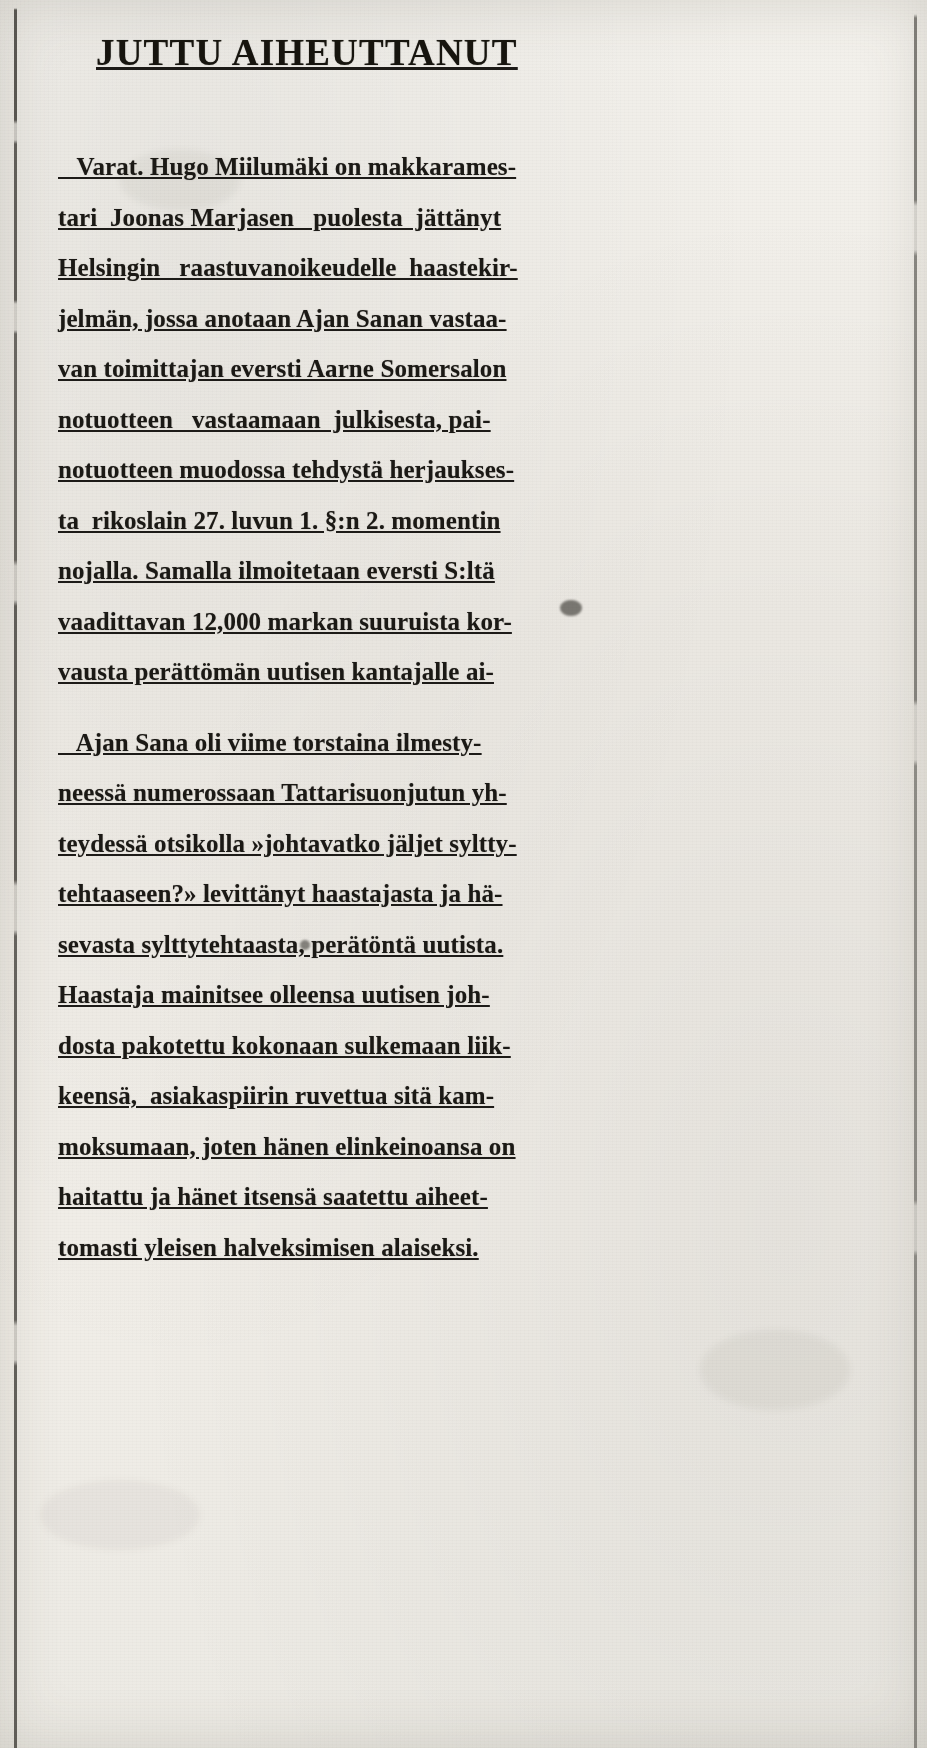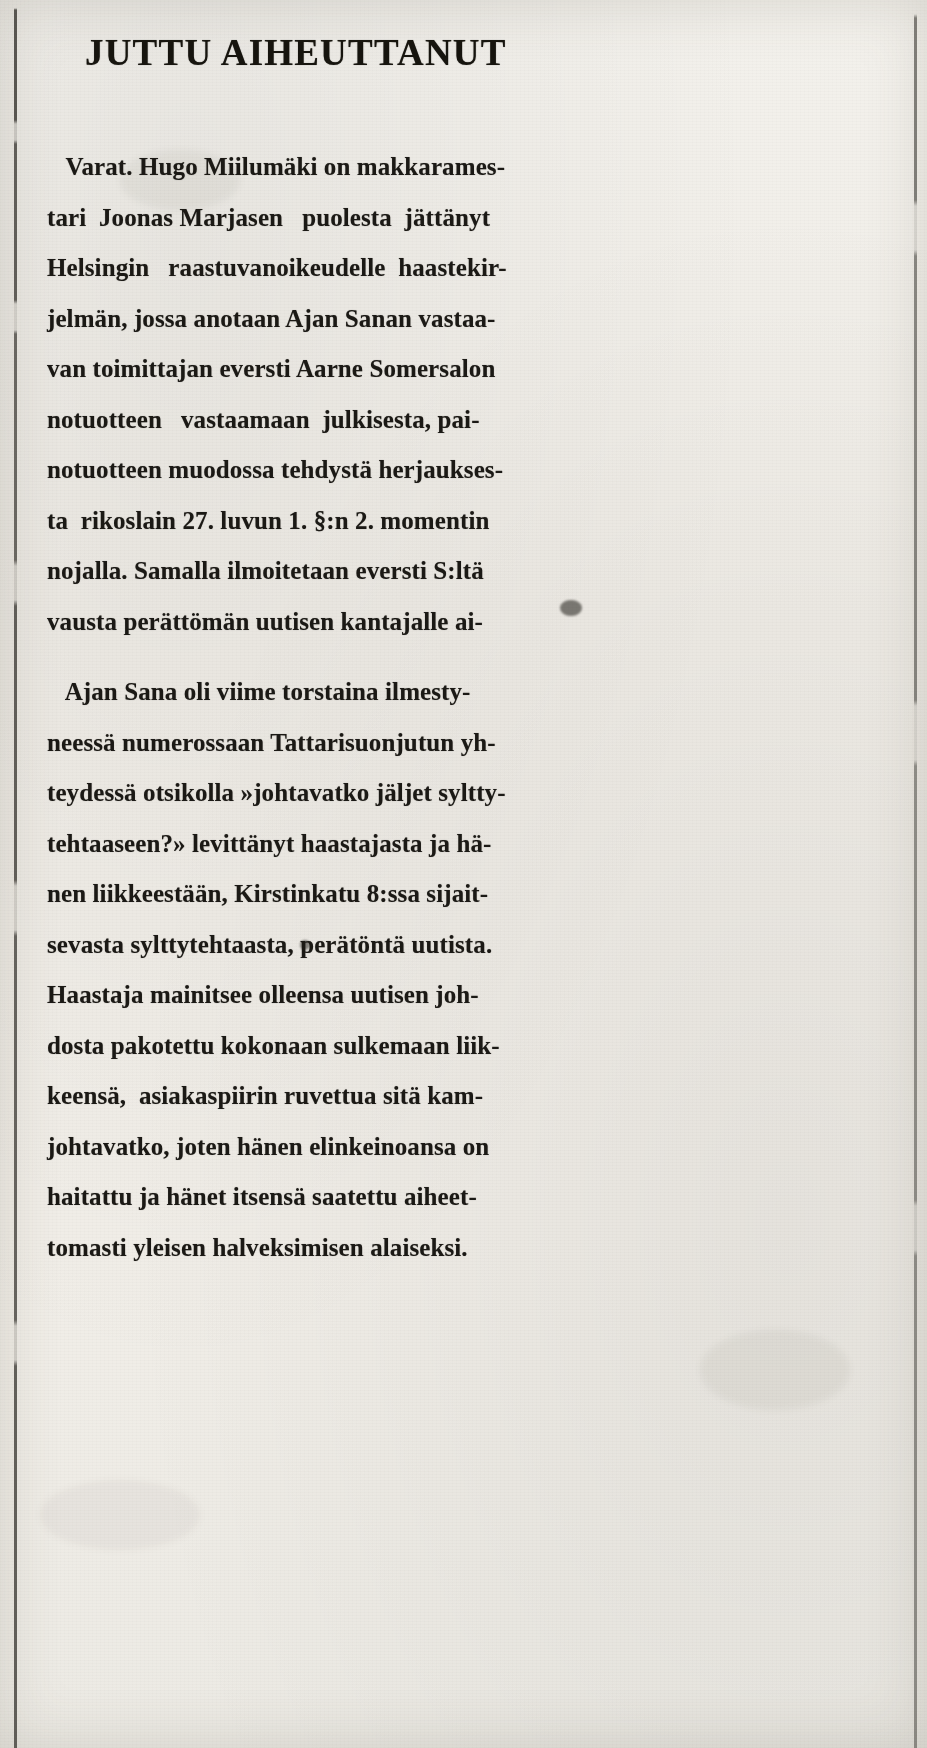--- a/index.html
+++ b/index.html
@@ -70,25 +70,26 @@
       rgba(40,38,34,0.1) 206px, rgba(40,38,34,0.1) 250px,
       rgba(40,38,34,0.5) 256px, rgba(40,38,34,0.5) 700px,
       rgba(40,38,34,0.08) 706px, rgba(40,38,34,0.08) 760px,
       rgba(40,38,34,0.45) 766px, rgba(40,38,34,0.45) 1200px,
       rgba(40,38,34,0.1) 1206px, rgba(40,38,34,0.1) 1250px,
       rgba(40,38,34,0.45) 1256px, rgba(40,38,34,0.45) 1748px);
   }
 
   .column {
     position: absolute;
-    left: 47px;
+    left: 58px;
     top: 0;
     width: 826px;
     height: 1656px;
     color: #1d1b18;
+    text-decoration: underline;
   }
 
   .headline {
     margin: 0;
     padding: 26px 0 0 38px;
     font-family: "Liberation Serif", serif;
     font-weight: bold;
     font-size: 37px;
     line-height: 1.47;
     letter-spacing: 0.5px;
@@ -168,34 +169,34 @@
       <p class="para" id="p1">
         <span class="ln">   Varat. Hugo Miilumäki on makkarames-</span>
         <span class="ln">tari  Joonas Marjasen   puolesta  jättänyt</span>
         <span class="ln">Helsingin   raastuvanoikeudelle  haastekir-</span>
         <span class="ln">jelmän, jossa anotaan Ajan Sanan vastaa-</span>
         <span class="ln">van toimittajan eversti Aarne Somersalon</span>
         <span class="ln">notuotteen   vastaamaan  julkisesta, pai-</span>
         <span class="ln">notuotteen muodossa tehdystä herjaukses-</span>
         <span class="ln">ta  rikoslain 27. luvun 1. §:n 2. momentin</span>
         <span class="ln">nojalla. Samalla ilmoitetaan eversti S:ltä</span>
+        <span class="ln">vaadittavan 12,000 markan suuruista kor-</span>
         <span class="ln">vausta perättömän uutisen kantajalle ai-</span>
       </p>
 
       <p class="para" id="p2">
         <span class="ln">   Ajan Sana oli viime torstaina ilmesty-</span>
         <span class="ln">neessä numerossaan Tattarisuonjutun yh-</span>
         <span class="ln">teydessä otsikolla »johtavatko jäljet syltty-</span>
         <span class="ln">tehtaaseen?» levittänyt haastajasta ja hä-</span>
-        <span class="ln">nen liikkeestään, Kirstinkatu 8:ssa sijait-</span>
         <span class="ln">sevasta sylttytehtaasta, perätöntä uutista.</span>
         <span class="ln">Haastaja mainitsee olleensa uutisen joh-</span>
         <span class="ln">dosta pakotettu kokonaan sulkemaan liik-</span>
         <span class="ln">keensä,  asiakaspiirin ruvettua sitä kam-</span>
-        <span class="ln">johtavatko, joten hänen elinkeinoansa on</span>
+        <span class="ln">moksumaan, joten hänen elinkeinoansa on</span>
         <span class="ln">haitattu ja hänet itsensä saatettu aiheet-</span>
         <span class="ln">tomasti yleisen halveksimisen alaiseksi.</span>
       </p>
 
     </div>
   </div>
 
   <div class="blotch b1"></div>
   <div class="blotch b2"></div>
   <div class="edge-shadow"></div>

